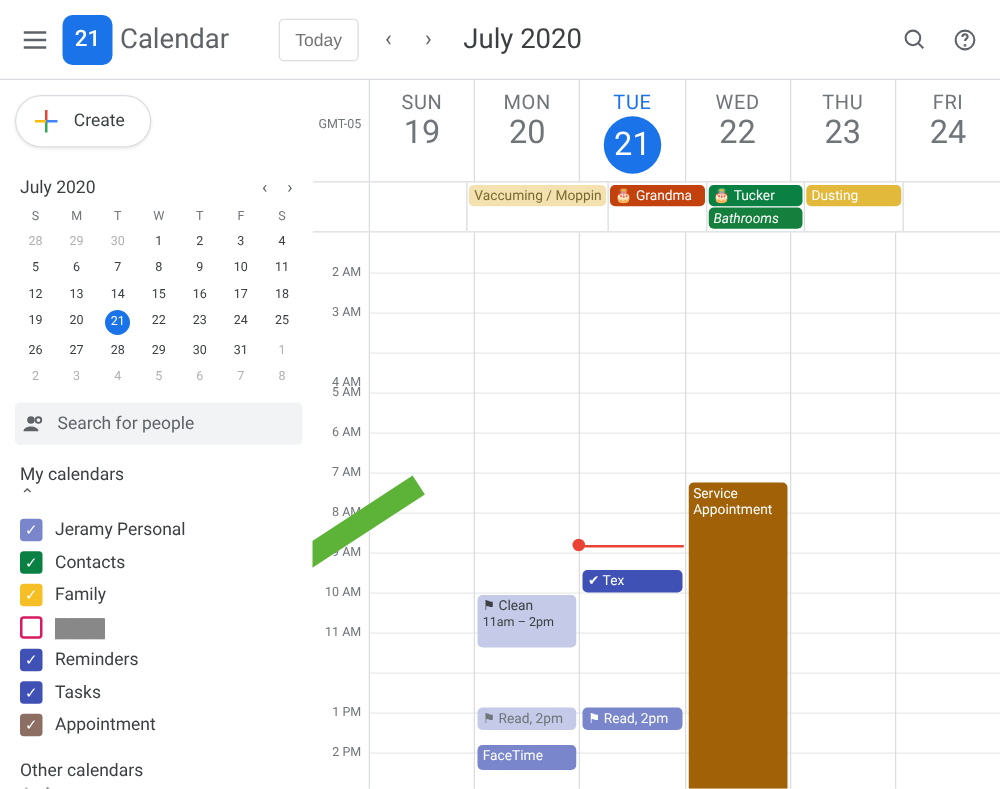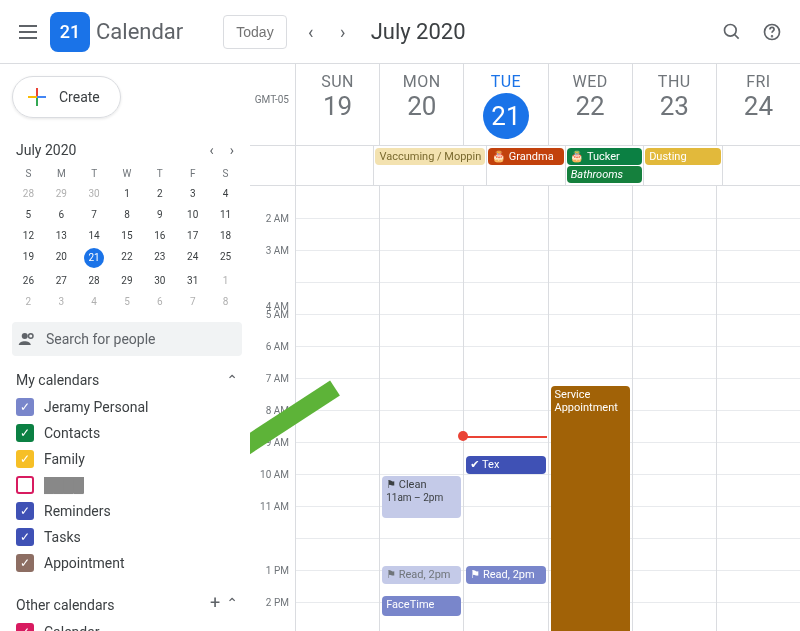--- a/index.html
+++ b/index.html
@@ -25,21 +25,21 @@
 .plus::after { top:11px; left:3px; height:2px; width:18px; background: linear-gradient(90deg,#fbbc04 0 50%, #4285f4 50% 100%);}
 .mini-head { display: flex; align-items: center; justify-content: space-between; font-size: 14px; color: #3c4043; margin: 6px 4px 4px; }
 .mini-nav { display: flex; gap: 8px; color: #5f6368; }
 .mini-nav span { cursor: pointer; padding: 2px 4px; }
 .mini-grid { display: grid; grid-template-columns: repeat(7, 1fr); font-size: 10px; color: #70757a; text-align: center; }
 .mini-grid .dh { padding: 4px 0; font-size: 10px; }
 .mini-grid .dc { padding: 5px 0; cursor: pointer; font-size: 10px; color:#3c4043;}
 .mini-grid .dc.fade { color:#b0b0b0; }
 .mini-grid .dc.today { background:#1a73e8; color:#fff; border-radius:50%; width:20px; height:20px; line-height:20px; padding:0; margin:2px auto;}
 .search-people { display: flex; align-items: center; gap: 10px; padding: 8px 6px; color:#5f6368; margin-top: 10px; background:#f1f3f4; border-radius:4px; font-size:14px;}
-.sec-head { display:flex; align-items:flex-end; justify-content:space-between; font-size:14px; color:#3c4043; margin:16px 4px 6px; cursor:pointer;}
+.sec-head { display:flex; align-items:flex-start; justify-content:space-between; font-size:14px; color:#3c4043; margin:16px 4px 6px; cursor:pointer;flex-direction:column;}
 .sec-head .chev { color:#5f6368; }
 .cal-item { display:flex; align-items:center; gap:10px; padding:4px 4px; font-size:14px; cursor:pointer;}
 .cb { width:18px; height:18px; border-radius:3px; display:flex; align-items:center; justify-content:center; color:#fff; font-size:12px; flex-shrink:0;}
 .cb.off { background:#fff !important; border:2px solid; }
 .add-icon { color:#5f6368; margin-right:6px; cursor:pointer; font-size:18px;}
 .calendar-area { flex:1; position:relative; overflow:hidden; }
 .day-headers { display:flex; border-bottom:1px solid #dadce0; }
 .time-gutter-h { width:45px; text-align:right; font-size:10px; color:#70757a; padding:30px 6px 0 0;}
 .day-col-h { flex:1; text-align:center; padding:8px 0 6px; border-left:1px solid #dadce0;}
 .day-name { font-size:16px; color:#70757a; text-transform:uppercase; letter-spacing:0.5px;}

